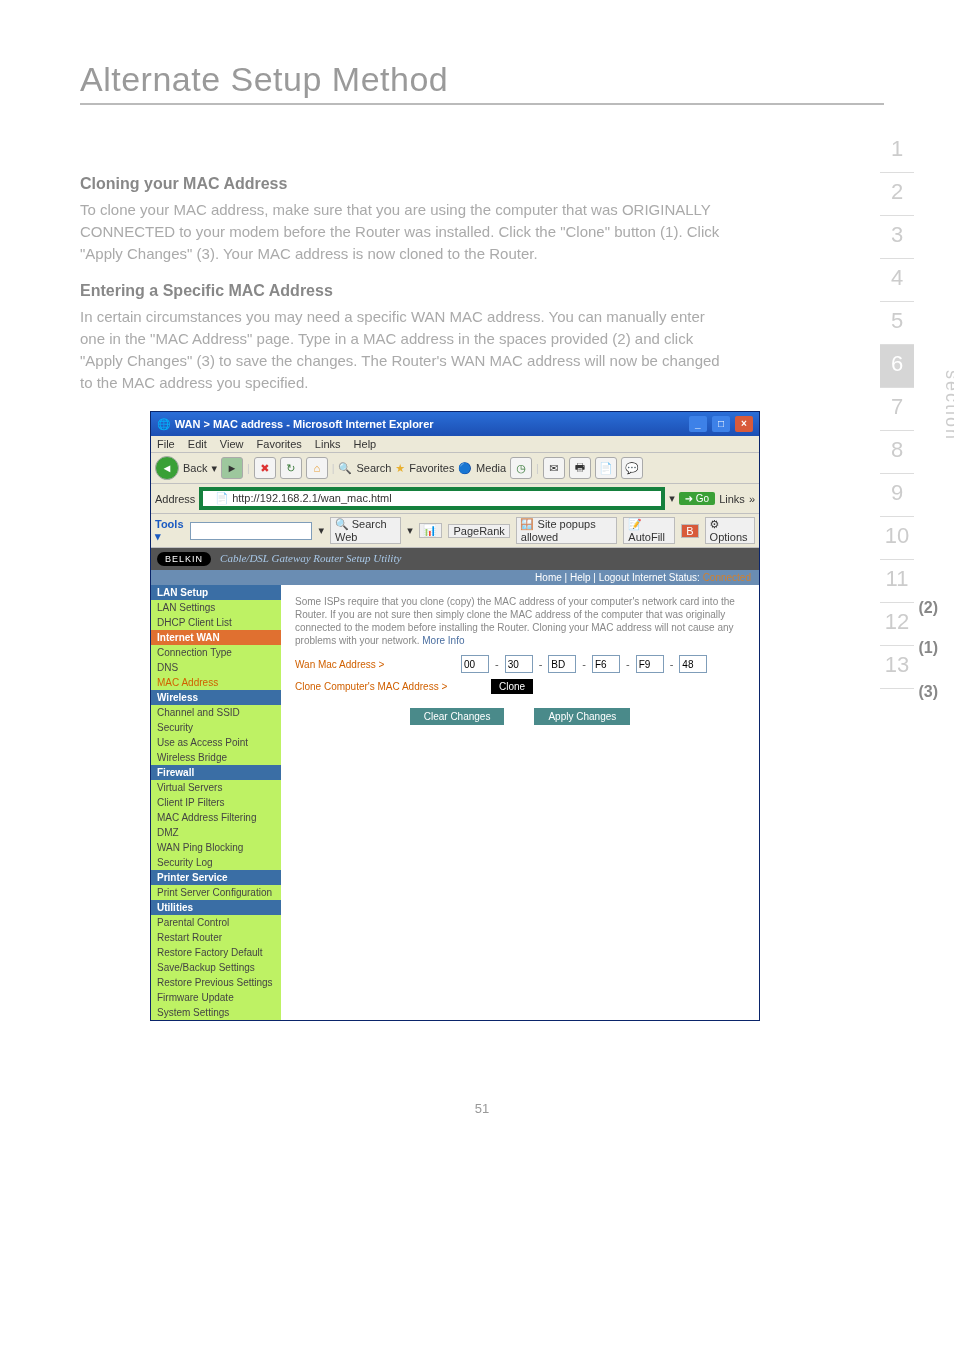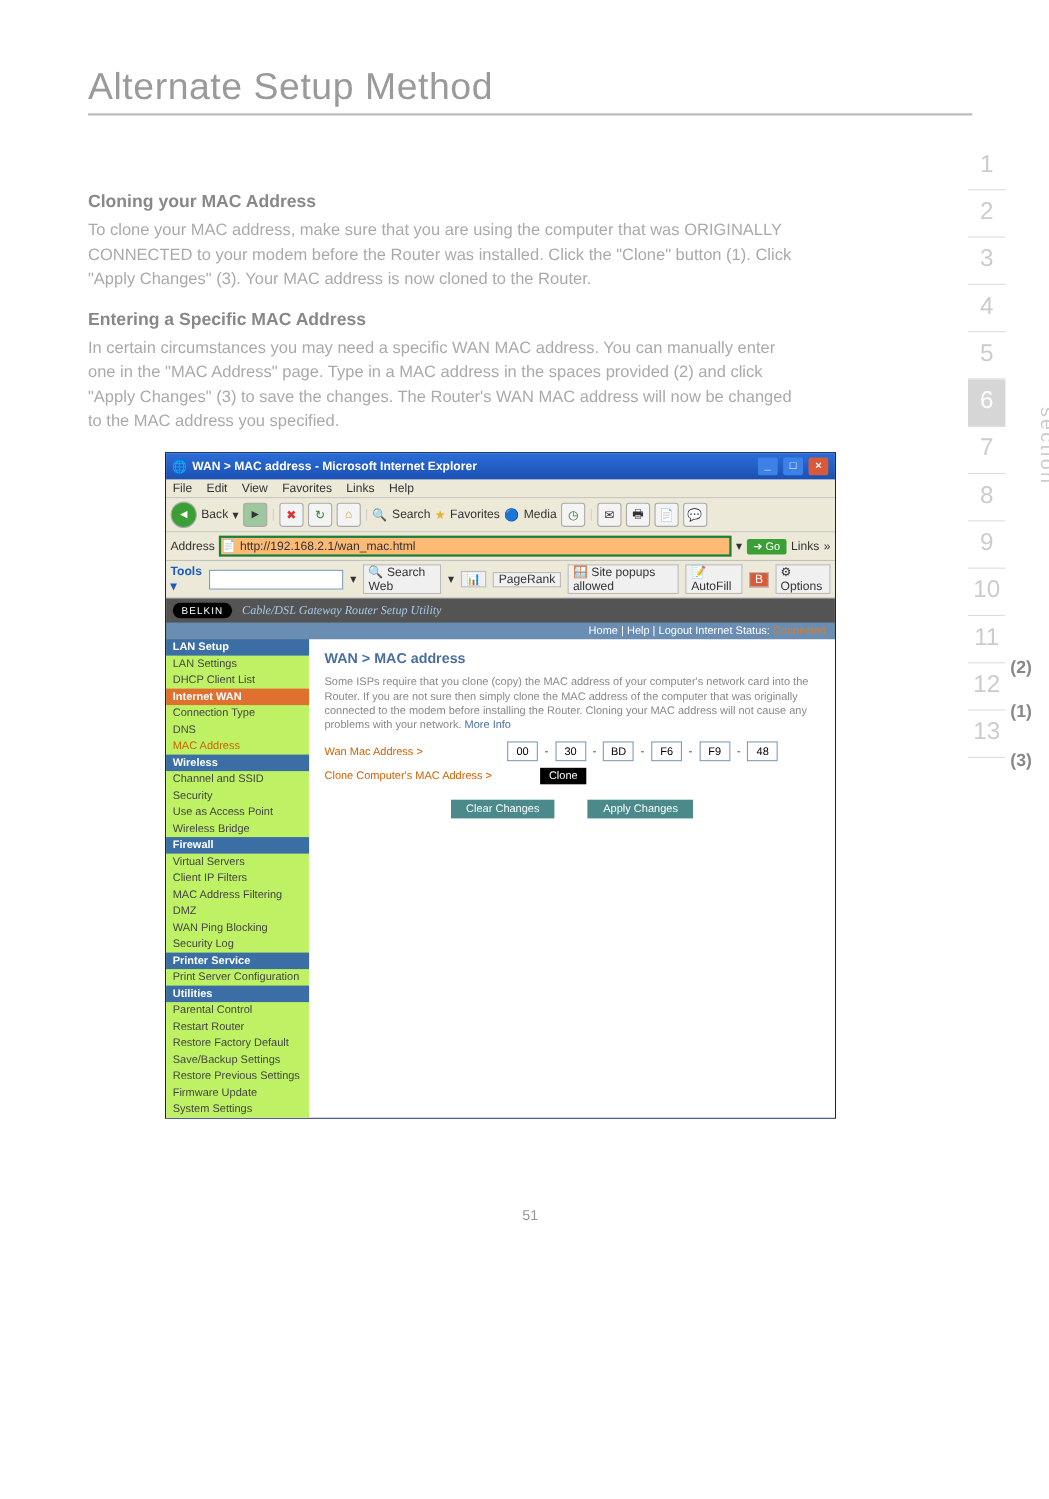--- a/index.html
+++ b/index.html
@@ -136,23 +136,23 @@
   .addrbar {
     background: #ece9d8;
     padding: 3px 4px;
     display: flex;
     align-items: center;
     gap: 4px;
     border-bottom: 1px solid #c0c0c0;
   }
   .addr-input {
     flex: 1;
-    background: #fdba74;
-    border: 2px solid #15803d;
-    padding: 1px 0;
+    background: #ffffff;
+    border: 4px solid #15803d;
+    padding: 1px 12px;
     font-size: 11px;
   }
   .go-btn {
     background: #3aa036; color: #fff; padding: 1px 6px; border-radius: 2px;
     font-size: 10px;
   }
   .googlebar {
     background: #ece9d8;
     padding: 3px 4px;
     display: flex;
@@ -233,21 +233,21 @@
   .main-pane .desc {
     color: #888;
     font-size: 10px;
     line-height: 1.3;
     margin-bottom: 8px;
   }
   .main-pane .desc a { color: #4a6ea0; }
   .row { display: flex; align-items: center; margin: 6px 0; gap: 6px; }
   .row .lbl { color: #d06000; width: 160px; font-size: 10px; }
   .mac-in {
-    width: 22px; border: 1px solid #7f9db9; font-size: 10px; text-align: center; height: 14px;
+    width: 22px; border: 1px solid #7f9db9; font-size: 10px; height: 14px;
   }
   .btn-orange {
     background: #000000; color: #fff; border: none; padding: 2px 8px; font-size: 10px;
   }
   .btn-teal {
     background: #4a8a8a; color: #fff; border: none; padding: 3px 14px; font-size: 10px;
   }
   .btn-row { display: flex; gap: 30px; justify-content: center; margin-top: 14px; }
   .statusbar {
     background: #ece9d8;
@@ -405,21 +405,20 @@
             <div class="cat">Utilities</div>
             <a>Parental Control</a>
             <a>Restart Router</a>
             <a>Restore Factory Default</a>
             <a>Save/Backup Settings</a>
             <a>Restore Previous Settings</a>
             <a>Firmware Update</a>
             <a>System Settings</a>
           </div>
           <div class="main-pane">
-            <h4>WAN &gt; MAC address</h4>
             <div class="desc">
               <span>Some ISPs require that you clone (copy) the MAC address of your computer's network card into the Router. If you are not sure then simply clone the MAC address of the computer that was originally connected to the modem before installing the Router. Cloning your MAC address will not cause any problems with your network.</span>
               <a>More Info</a>
             </div>
             <div class="row">
               <span class="lbl">Wan Mac Address &gt;</span>
               <input class="mac-in" value="00" style=""> -
               <input class="mac-in" value="30" style=""> -
               <input class="mac-in" value="BD" style=""> -
               <input class="mac-in" value="F6" style=""> -

